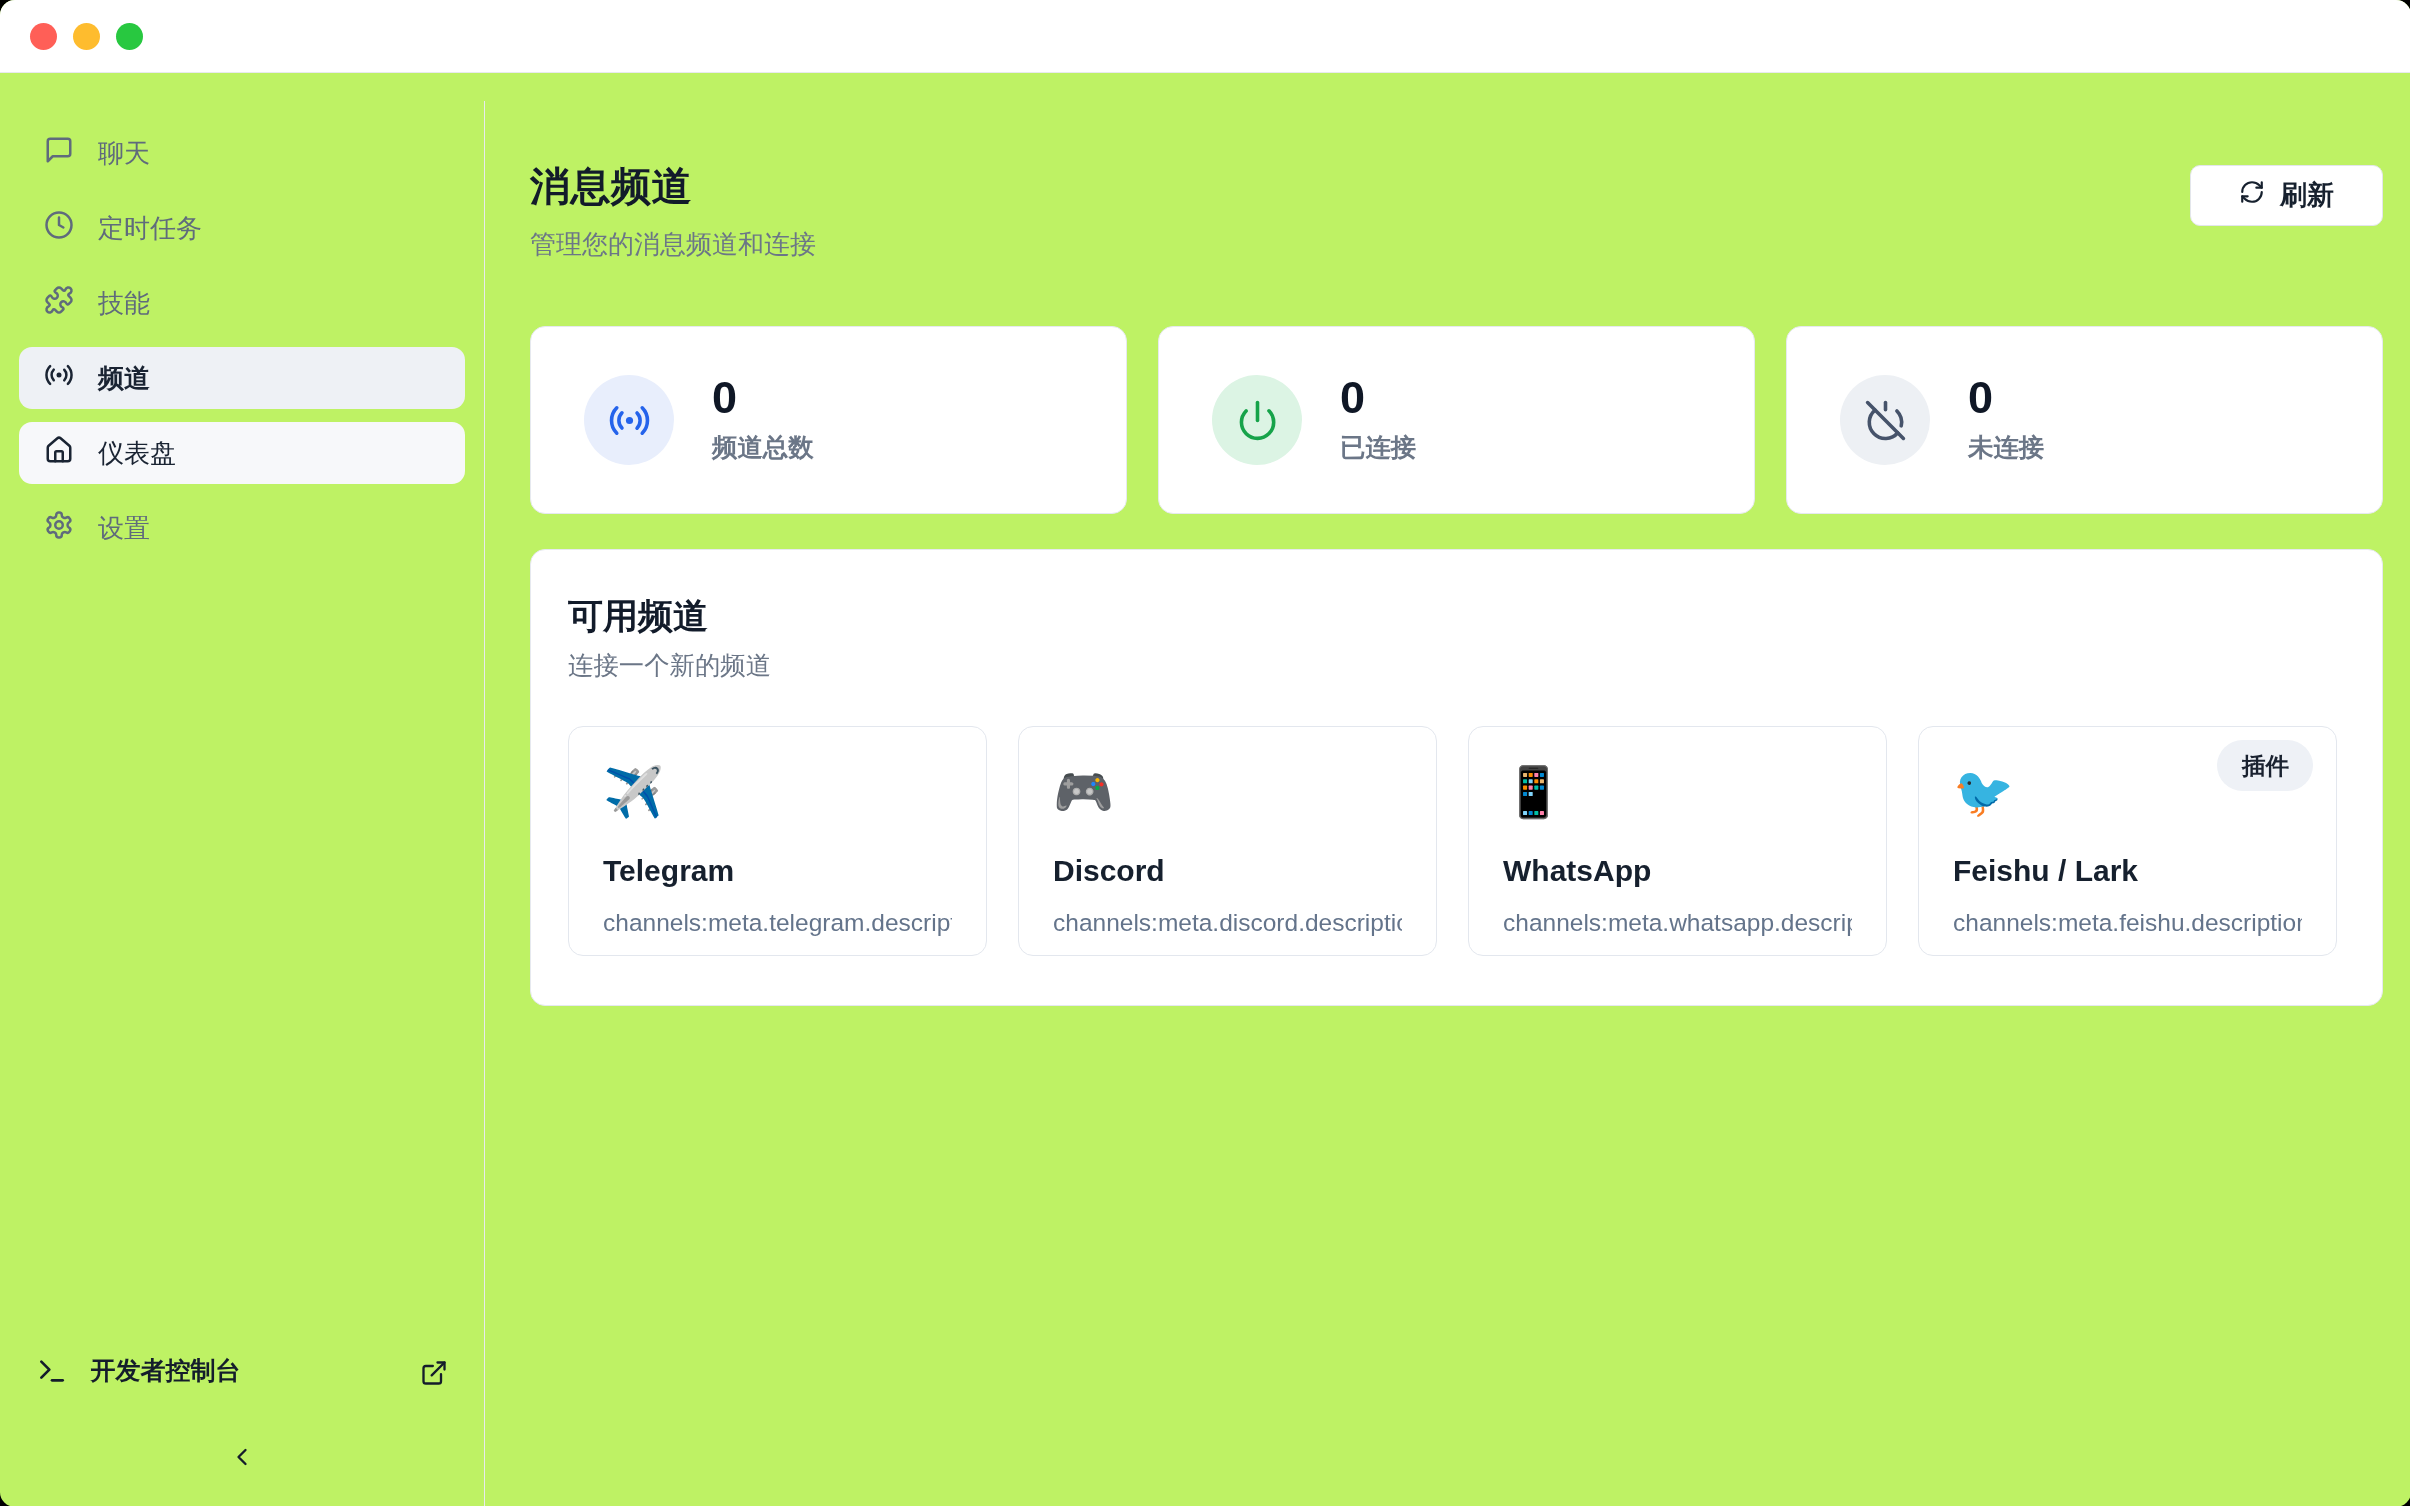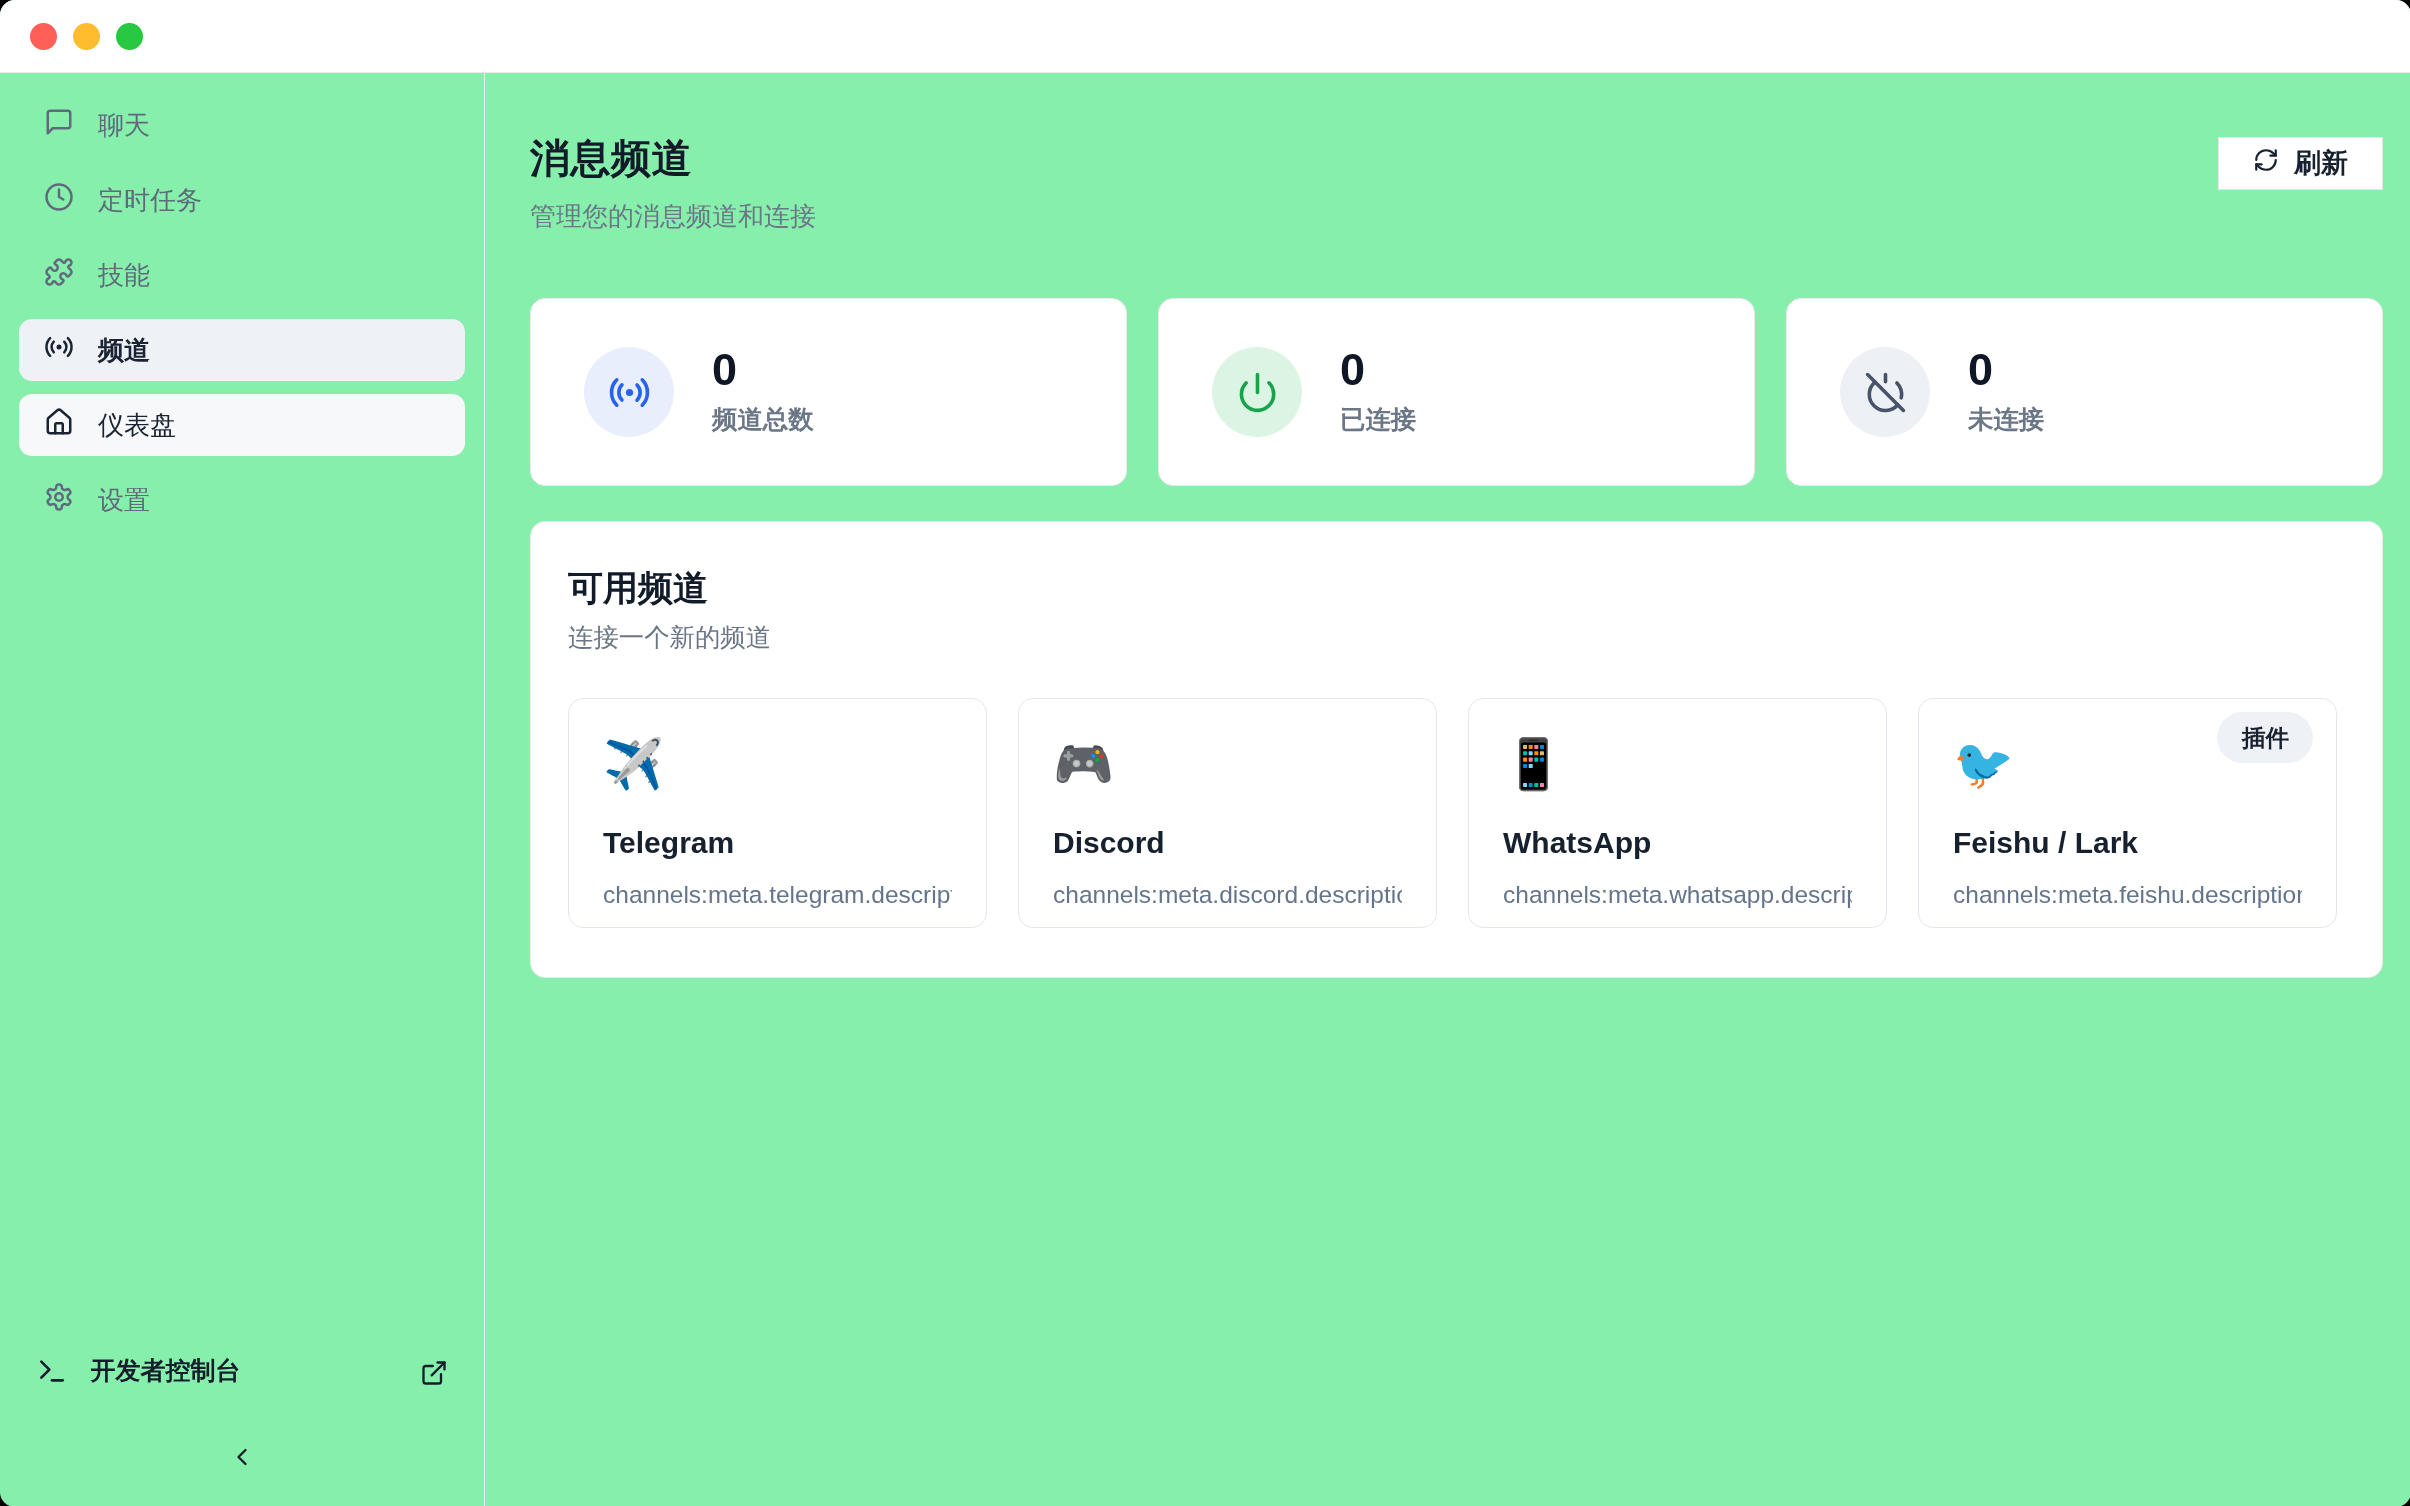--- a/index.html
+++ b/index.html
@@ -1,17 +1,17 @@
 <!DOCTYPE html>
 <html style="font-size:15px"><head>
 <meta charset="utf-8">
 <style>
   * { margin:0; padding:0; box-sizing:border-box; }
   html,body { width:2411px; height:1507px; background:#000; font-family:"Liberation Sans","DejaVu Sans",sans-serif; }
-  .window { width:2411px; height:1507px; background:#86efac; border-radius:15px; overflow:hidden; display:flex; flex-direction:column; }
+  .window { width:2411px; height:1507px; background:#bef264; border-radius:15px; overflow:hidden; display:flex; flex-direction:column;gap:28px; }
 
   
   .titlebar { height:73px; flex:0 0 73px; display:flex; align-items:center; padding-left:30px; border-bottom:0.9px solid #e8eaee; background:#fff; }
   .traffic { width:27px; height:27px; border-radius:50%; margin-right:16px; }
   .t-red { background:#ff5f57; }
   .t-yellow { background:#febc2e; }
   .t-green { background:#28c840; }
 
   .body-row { flex:1; display:flex; min-height:0; }
 
@@ -30,21 +30,21 @@
   .collapse-row { display:flex; justify-content:center; margin-top:49px; }
   .collapse-btn { width:45px; height:45px; display:flex; align-items:center; justify-content:center; color:#141d2b; cursor:pointer; }
   .collapse-btn svg { width:28px; height:28px; }
 
   
   .main { flex:1; padding:58px 28px 0 45px; overflow:hidden; }
   .page-header { display:flex; justify-content:space-between; align-items:flex-start; }
   .page-title { font-size:40px; font-weight:700; color:#121b2a; letter-spacing:0.5px; }
   .page-subtitle { font-size:26px; color:#6b7687; margin-top:13px; }
   .header-actions { display:flex; gap:17px; margin-top:5.6px; }
-  .btn { height:53px; border-radius:0; display:flex; align-items:center; gap:15px; padding:0 34px; font-size:27px; cursor:pointer; white-space:nowrap; }
+  .btn { height:61px; border-radius:10px; display:flex; align-items:center; gap:15px; padding:0 48px; font-size:27px; cursor:pointer; white-space:nowrap; }
   .btn svg { width:26px; height:26px; }
   .btn-outline { background:#fff; border:0.9px solid #e3e6eb; color:#16202e; font-weight:600; }
   .btn-primary { background:#2563eb; border:0.9px solid #2563eb; color:#fff; font-weight:600; }
 
   
   .stats-row { display:grid; grid-template-columns:1fr 1fr 1fr; gap:31px; margin-top:64px; }
   .stat-card { border:0.9px solid #e6e9ef; border-radius:15px; height:188px; display:flex; align-items:center; padding-left:53px; background:#fff; }
   .stat-icon-wrap { width:90px; height:90px; border-radius:50%; display:flex; align-items:center; justify-content:center; flex:0 0 90px; }
   .stat-icon-wrap svg { width:43px; height:43px; }
   .stat-text { margin-left:38px; }

